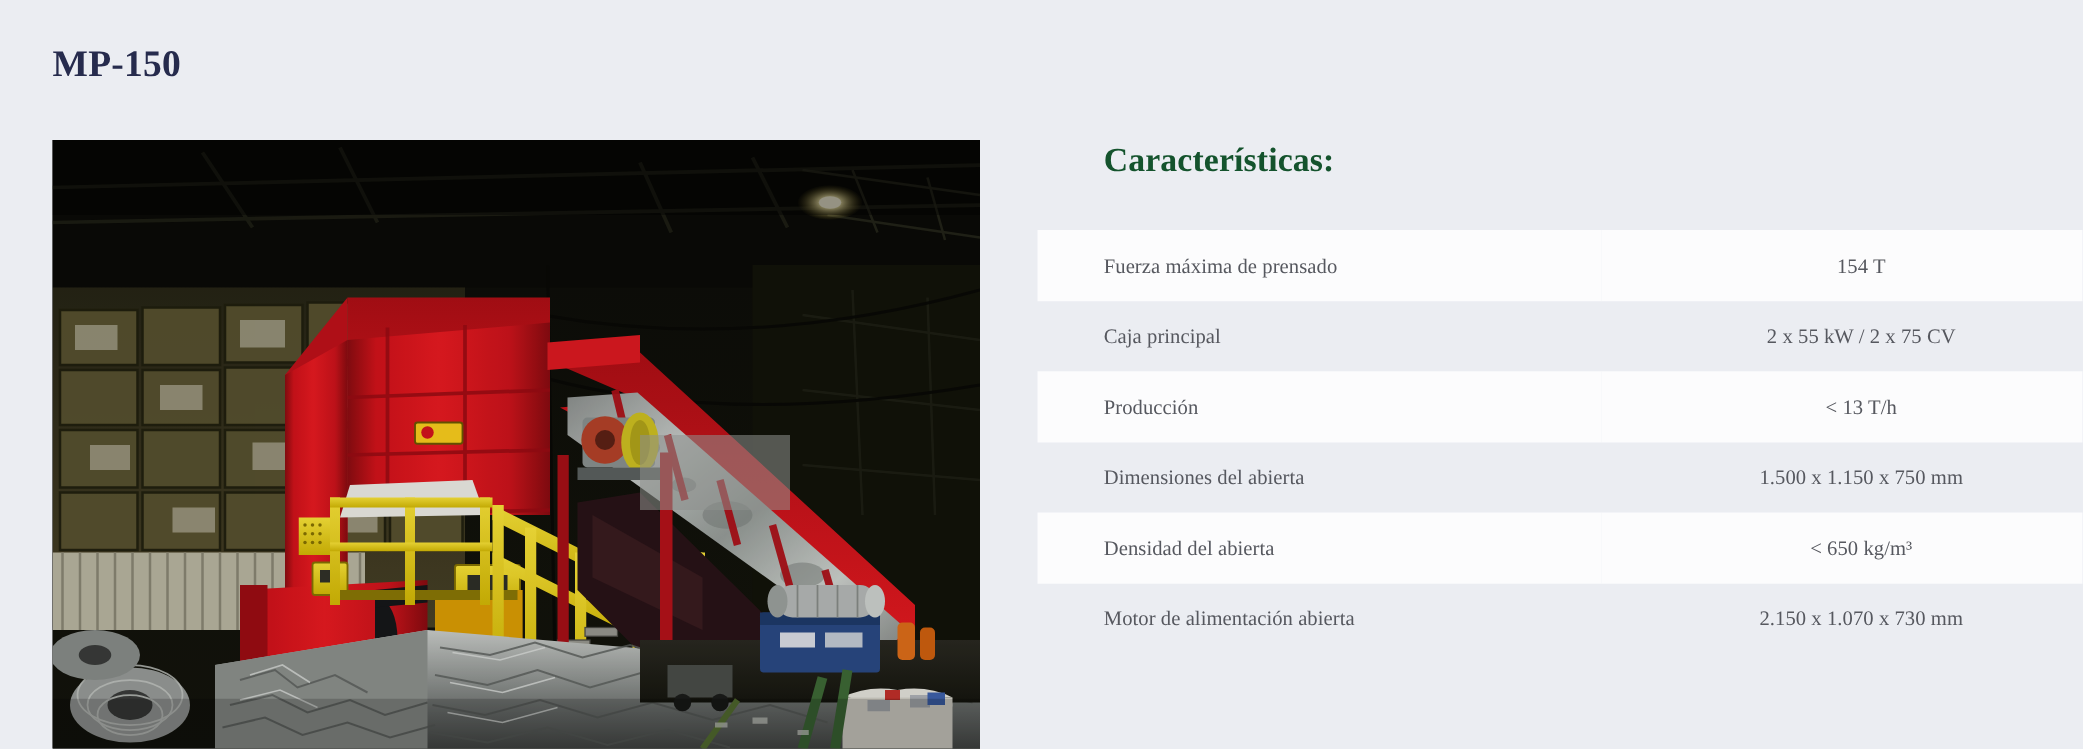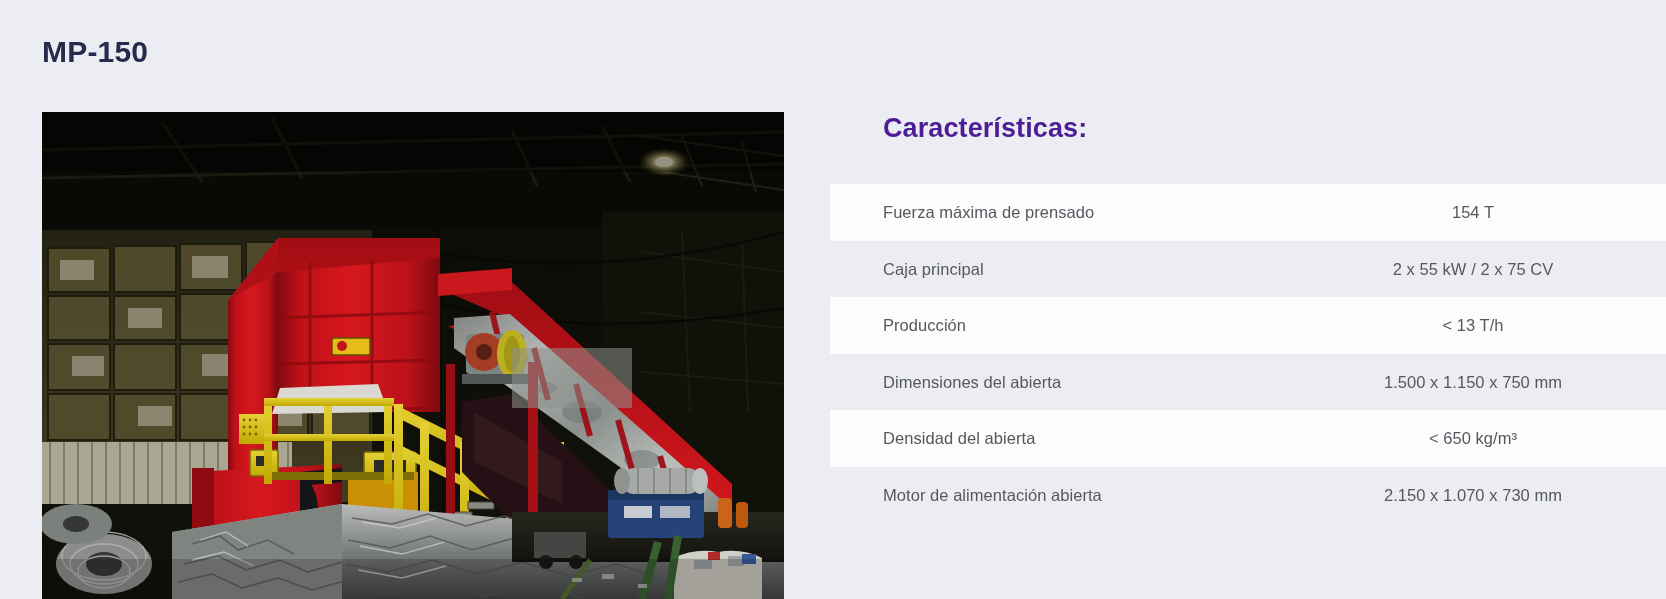--- a/index.html
+++ b/index.html
@@ -3,21 +3,21 @@
 <meta charset="utf-8">
 <title>MP-150</title>
 <style>
   html,body{margin:0;padding:0;}
   body{
     width:1666px;height:599px;overflow:hidden;
     background:#ebedf2;
     font-family:"Liberation Sans","DejaVu Sans",sans-serif;
     -webkit-font-smoothing:antialiased;
   }
-  .page{position:relative;width:1666px;height:599px;background:#ebedf2;}
+  .page{position:relative;width:1666px;height:599px;background:#ebedf2;font-family:Liberation Serif, serif;}
 
   
   .page-title{
     position:absolute;left:42px;top:34px;
     font-size:30px;font-weight:700;letter-spacing:.2px;
     color:#262b4d;line-height:1.2;margin:0;
   }
 
   
   .photo{
@@ -25,32 +25,32 @@
     width:742px;height:487px;
     overflow:hidden;background:#0a0a06;
   }
   .photo svg{display:block;width:742px;height:487px;}
 
   
   .spec-col{position:absolute;left:830px;top:112px;width:794px;}
   .spec-heading{
     margin:0 0 40px 53px;
     font-size:27px;font-weight:600;letter-spacing:.1px;
-    color:#4c1d95;line-height:1.2;
+    color:#14532d;line-height:1.2;
   }
   .spec-table{
     width:790px;
     border-collapse:collapse;
     table-layout:fixed;
   }
   .spec-table tr{height:56.5px;}
   .spec-table tr.odd{background:#fcfcfd;}
   .spec-table tr.even{background:transparent;}
   .spec-table td{
-    padding:0;vertical-align:middle;
+    padding:8px;vertical-align:middle;
     font-size:16.5px;color:#56585f;font-weight:400;
   }
   .spec-table td.label{
     width:390px;
     padding-left:53px;
     text-align:left;
     letter-spacing:.05px;
   }
   .spec-table td.value{
     width:400px;

